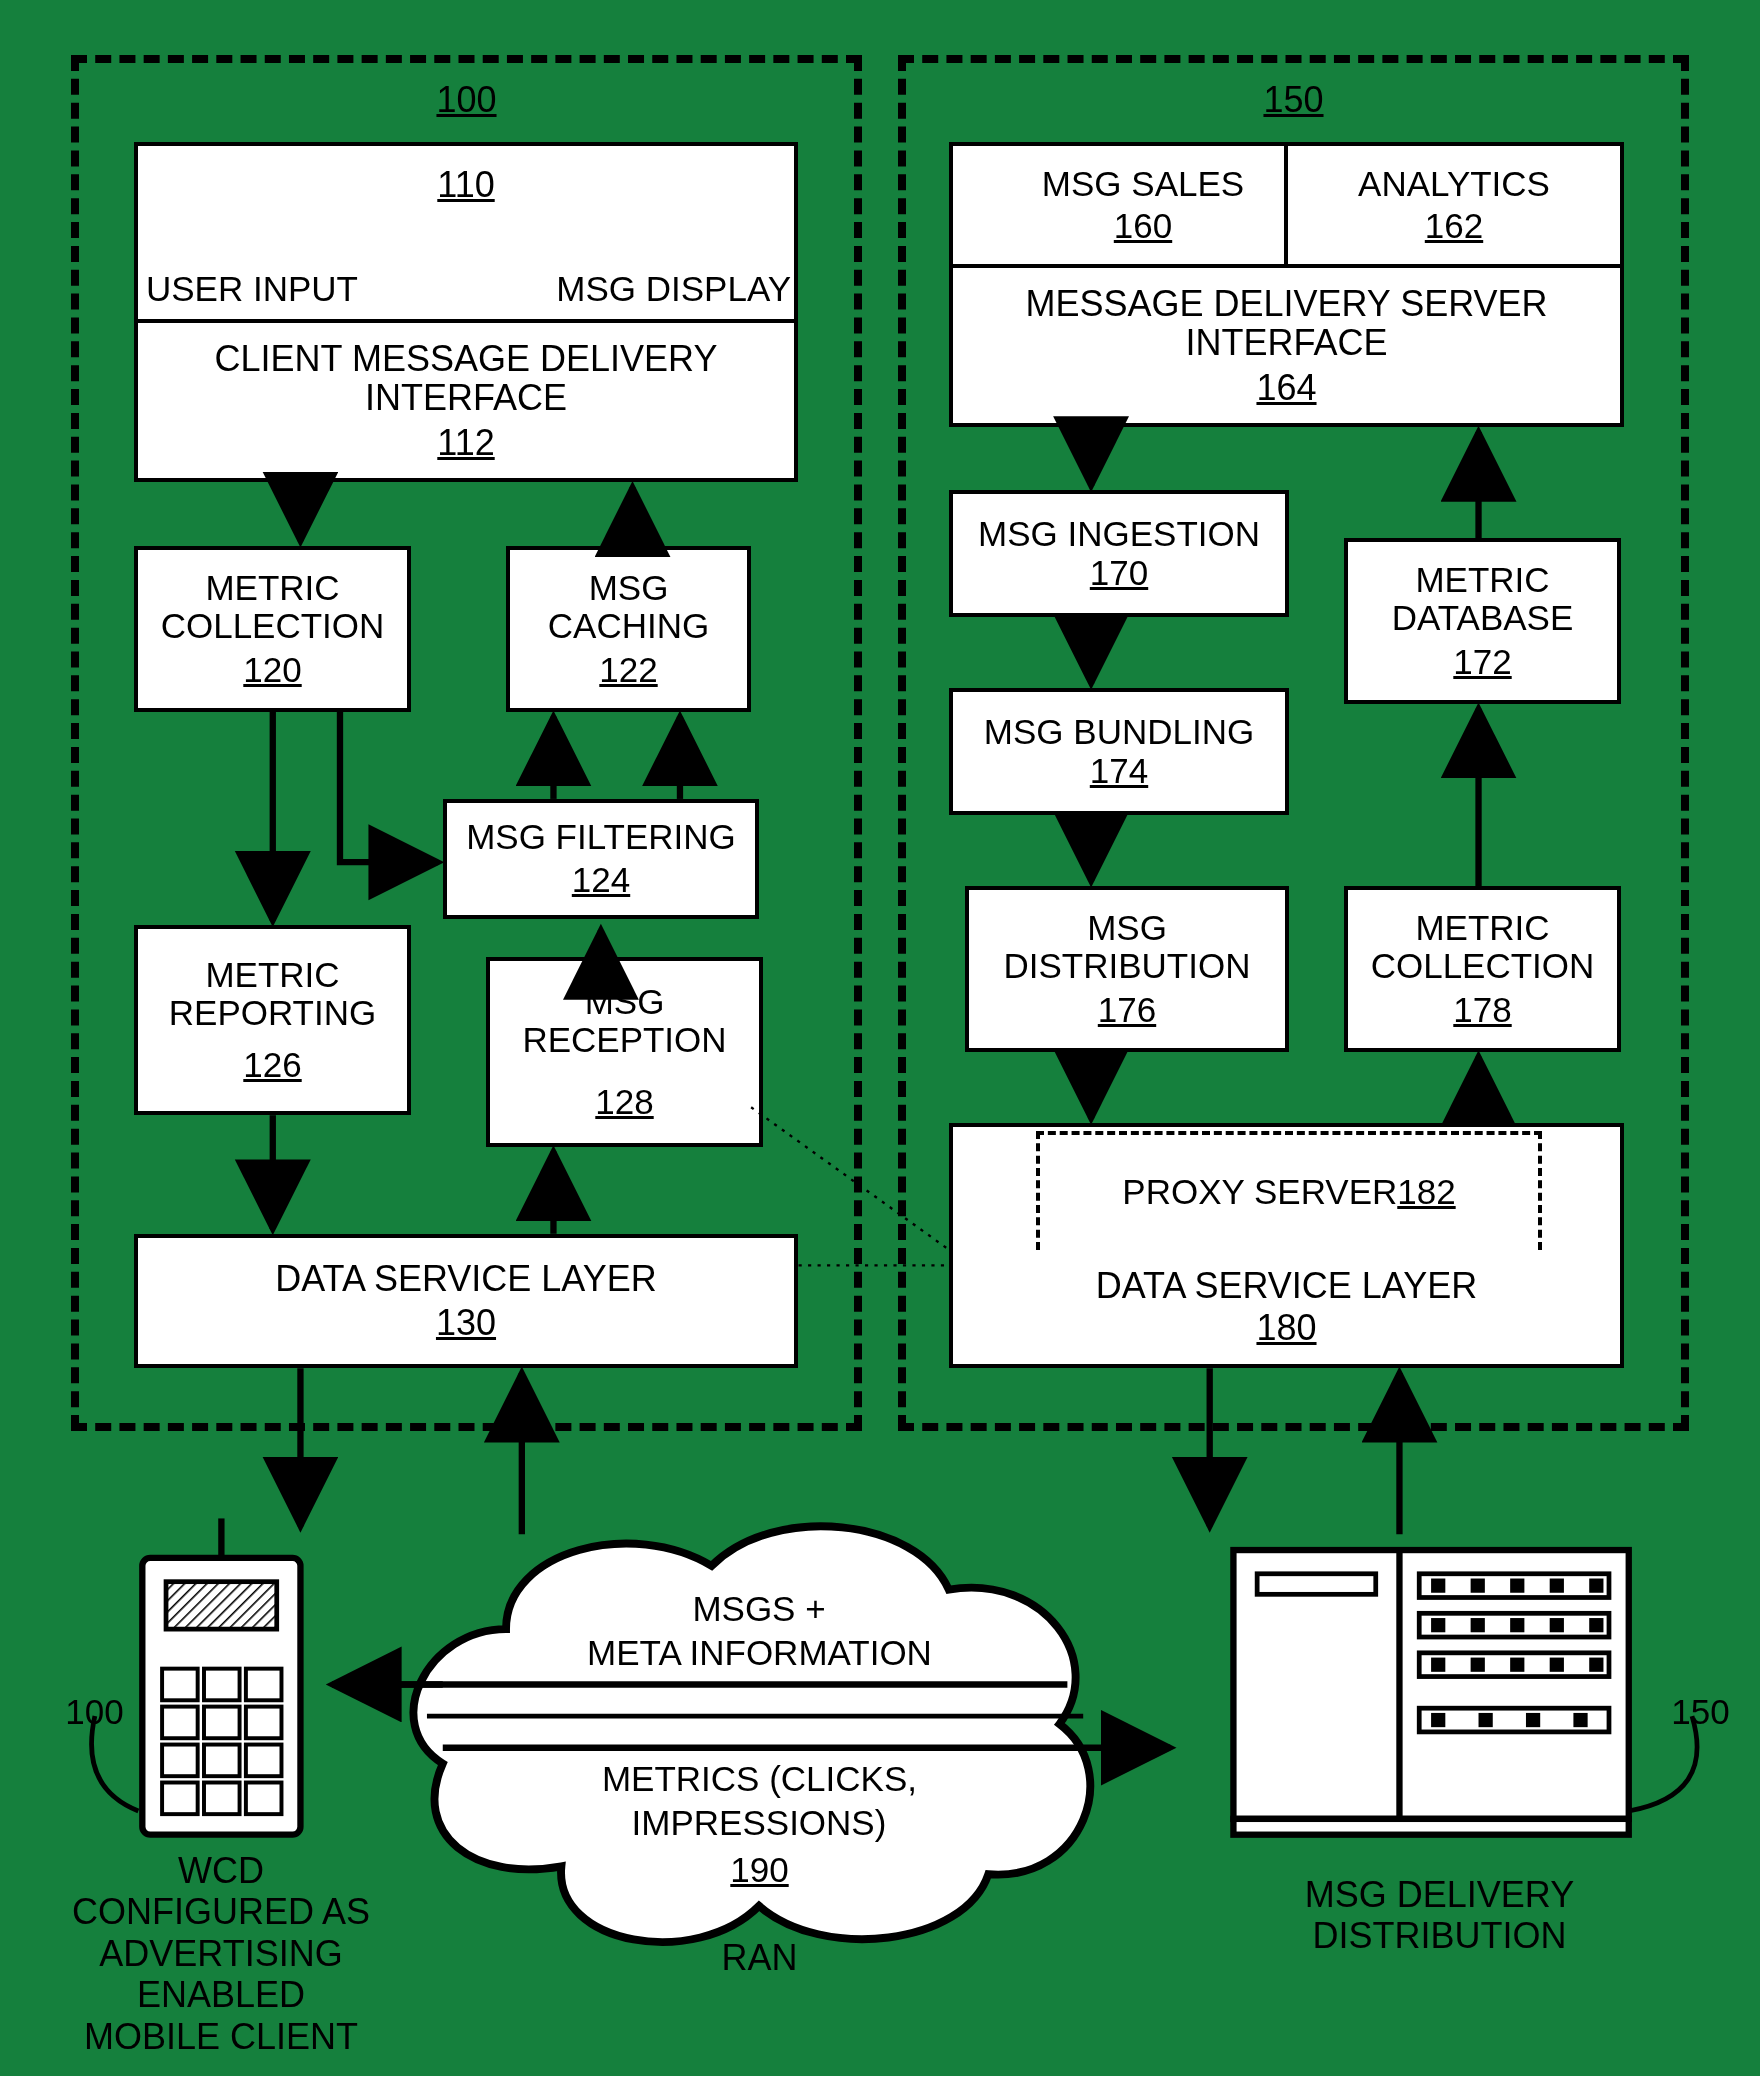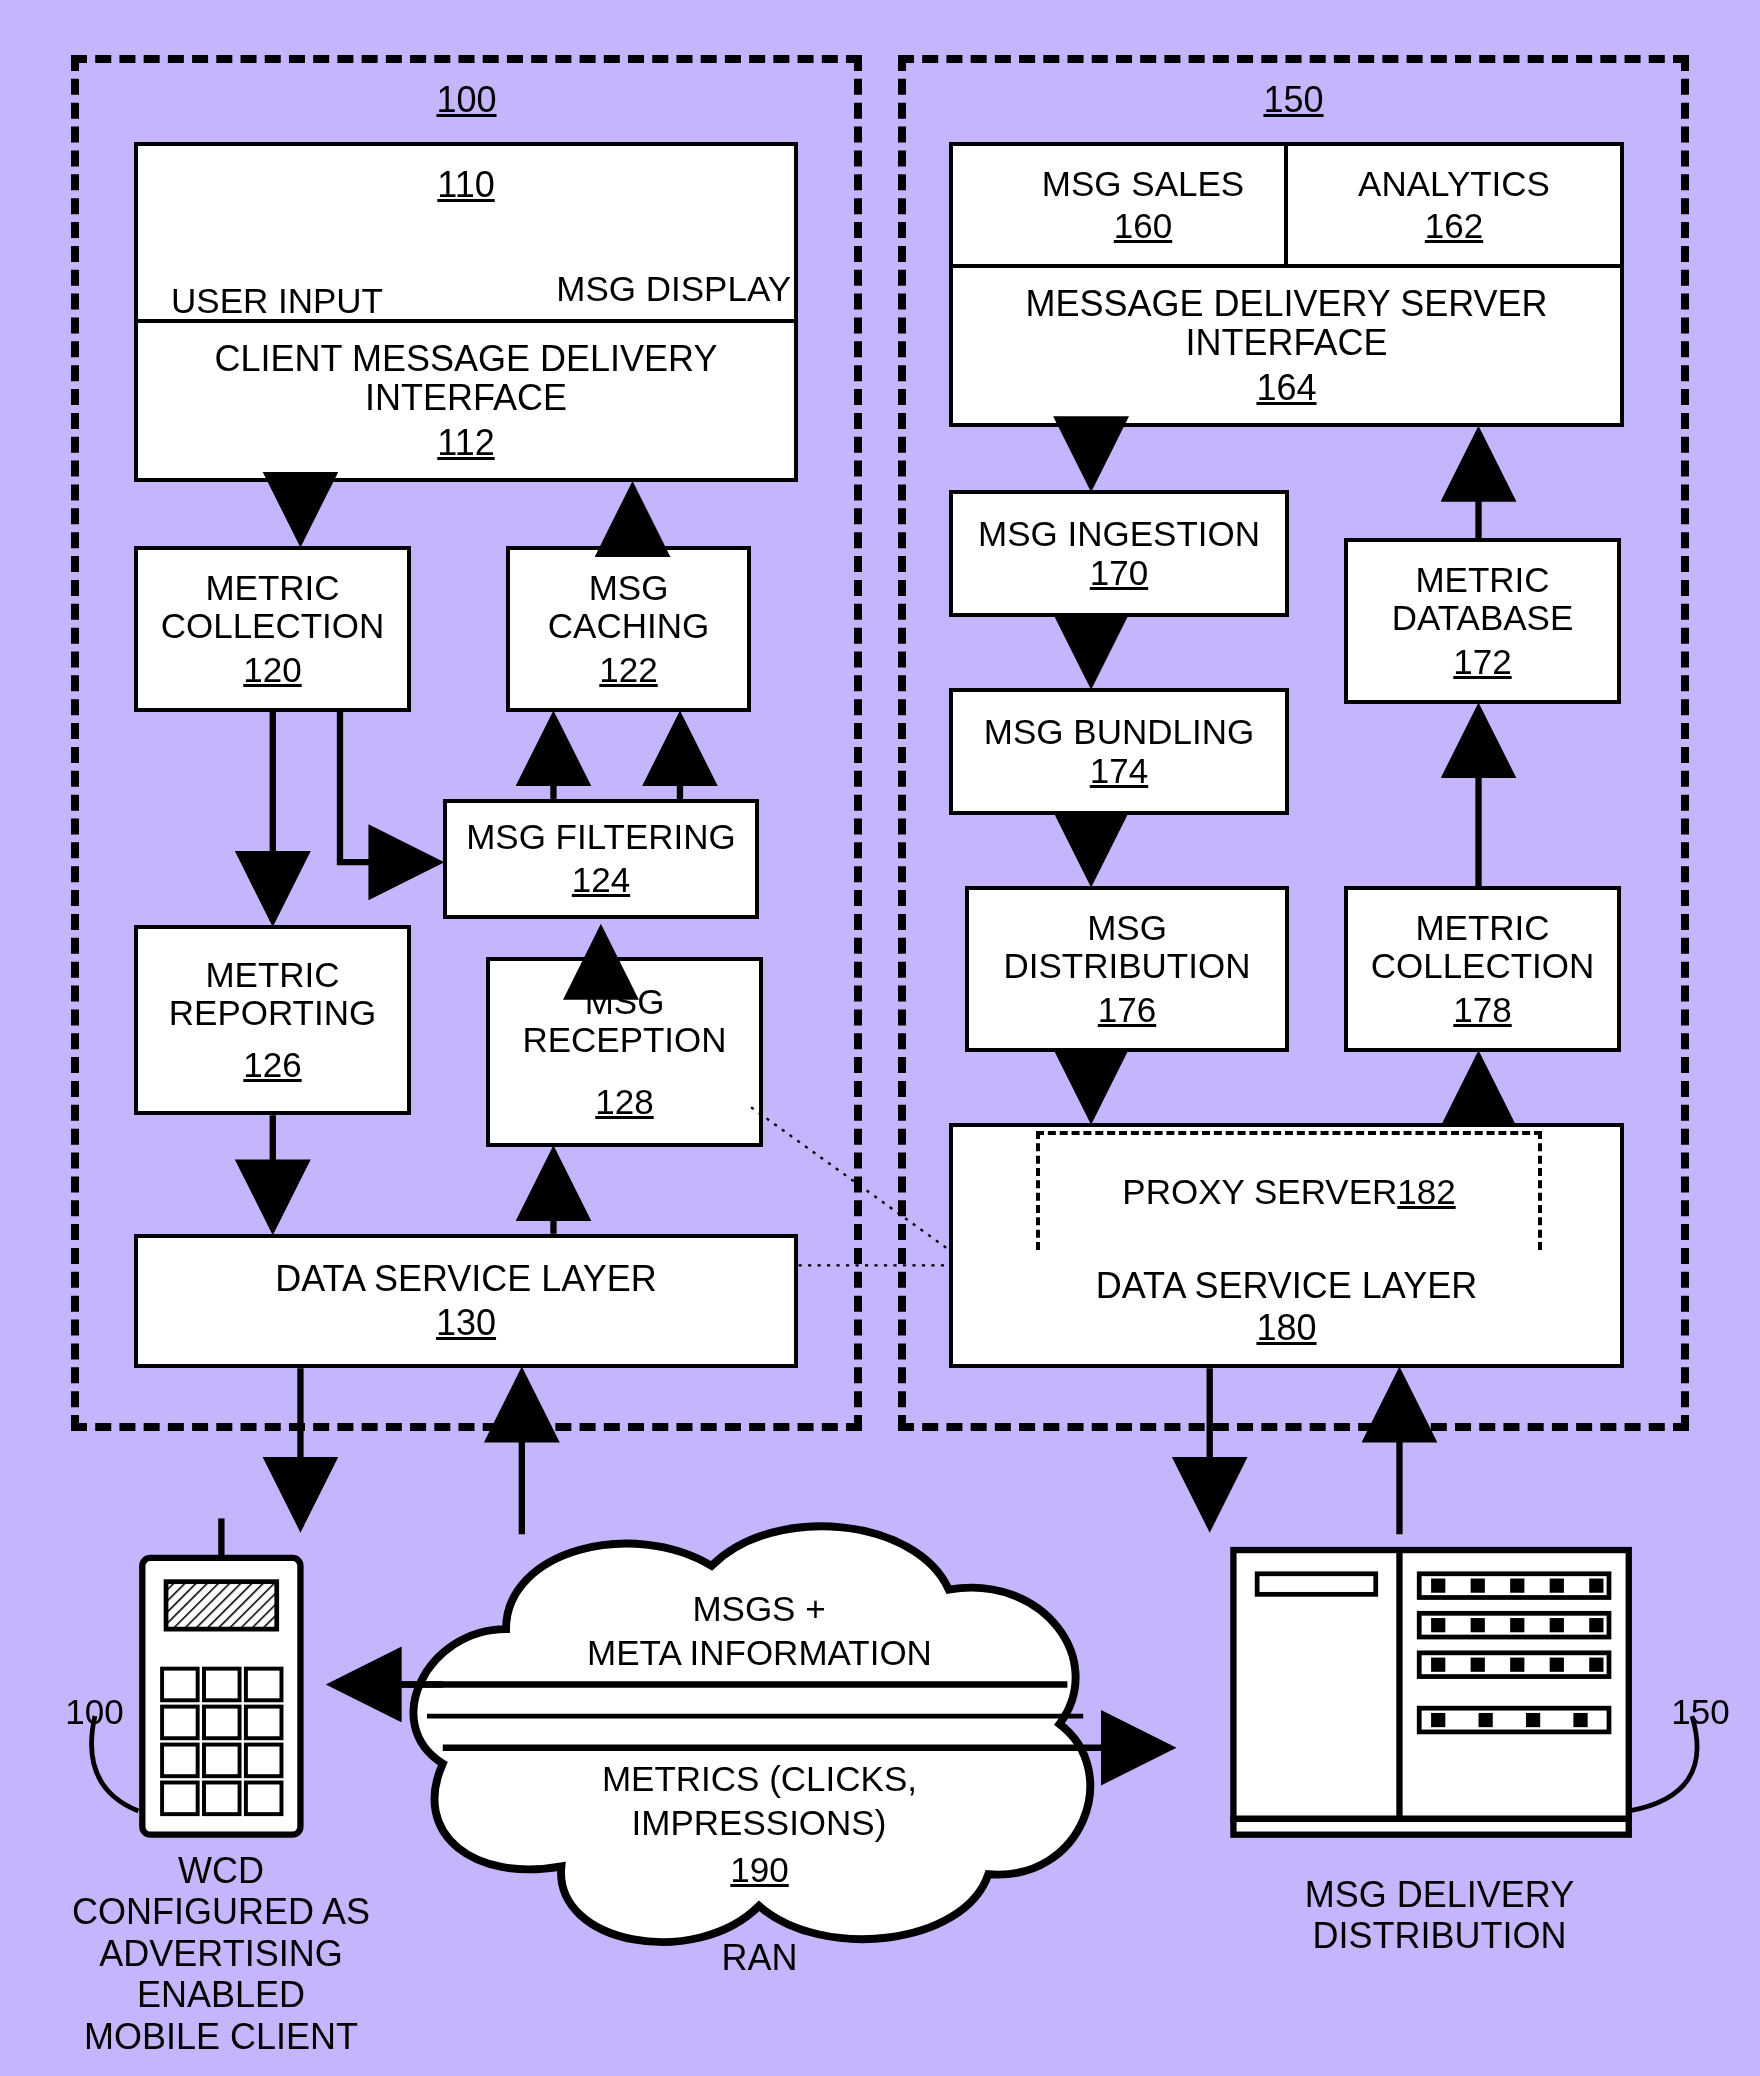--- a/index.html
+++ b/index.html
@@ -5,21 +5,21 @@
   html, body {
     margin: 0;
     padding: 0;
     background: #fff;
     font-family: Arial, Helvetica, sans-serif;
   }
   .canvas {
     position: relative;
     width: 1760px;
     height: 2077px;
-    background: #c4b5fd;
+    background: #15803d;
   }
   .dashed-box {
     position: absolute;
     border: 8px dashed #000;
     box-sizing: border-box;
   }
   .solid-box {
     position: absolute;
     border: 4.7px solid #000;
     box-sizing: border-box;
@@ -66,21 +66,21 @@
 <div class="canvas">
 
 <div class="dashed-box" style="left:71px; top:55px; width:791px; height:1376px;"></div>
 <div class="label" style="left:411px; top:79px; width:111px; font-size:36px;">
   <span class="num">100</span>
 </div>
 
 <div class="solid-box" style="left:134px; top:142px; width:664px; height:182px; justify-content:flex-start; padding-top:14.2px;">
   <div class="txt num" style="font-size:36px; margin-top:4.7px;">110</div>
 </div>
-<div class="label" style="left:146px; top:281px; width:237px; font-size:35px; text-align:right;">USER INPUT</div>
+<div class="label" style="left:146px; top:269px; width:237px; font-size:35px; text-align:left;">USER INPUT</div>
 <div class="label" style="left:538px; top:269px; width:253px; font-size:35px; text-align:right;">MSG DISPLAY</div>
 
 <div class="solid-box" style="left:134px; top:319px; width:664px; height:163px;">
   <div class="txt" style="font-size:36px;">CLIENT MESSAGE DELIVERY INTERFACE</div>
   <div class="txt num" style="font-size:36px; margin-top:4.7px;">112</div>
 </div>
 
 <div class="solid-box" style="left:134px; top:546px; width:277px; height:166px;">
   <div class="txt" style="font-size:35px;">METRIC COLLECTION</div>
   <div class="txt num" style="font-size:35px; margin-top:4.7px;">120</div>

